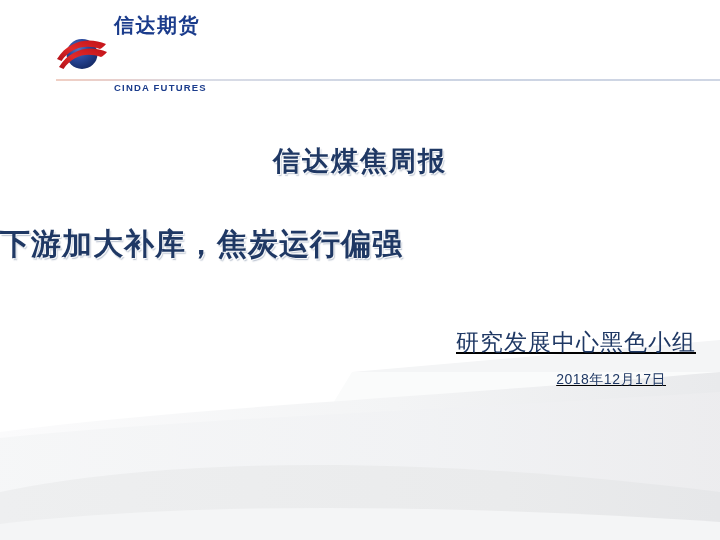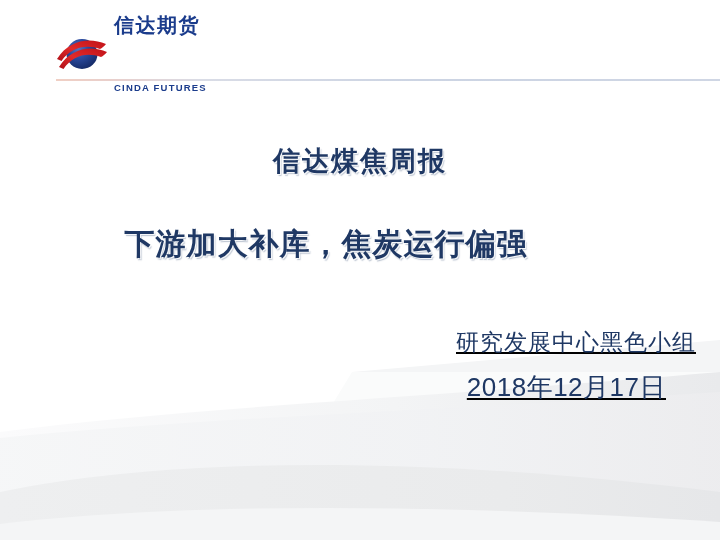--- a/index.html
+++ b/index.html
@@ -105,21 +105,20 @@
     color: #1f3864;
     text-shadow: 1px 1px 0 rgba(255,255,255,0.85),
                  1.6px 1.6px 1.2px rgba(31,56,100,0.30);
   }
 
   #title-sub {
     position: absolute;
     left: 0;
     top: 224px;
     width: 652px;
-    text-align: center;
     font-family: "DejaVu Sans", "Liberation Sans", sans-serif;
     font-size: 30px;
     font-weight: bold;
     letter-spacing: 1px;
     color: #1f3864;
     text-shadow: 1px 1px 0 rgba(255,255,255,0.85),
                  1.6px 1.6px 1.2px rgba(31,56,100,0.30);
   }
 
   
@@ -137,21 +136,21 @@
     font-size: 23px;
     color: #1f3864;
     letter-spacing: 1px;
     line-height: 1.25;
     padding-right: 4px;
   }
 
   #byline-date {
     margin-top: 14px;
     font-family: "Liberation Sans", "DejaVu Sans", sans-serif;
-    font-size: 26px;
+    font-size: 14px;
     color: #1f3864;
     letter-spacing: 0.5px;
     line-height: 1.25;
     padding-right: 34px;
   }
 </style>
 </head>
 <body>
 
 <div id="slide">

